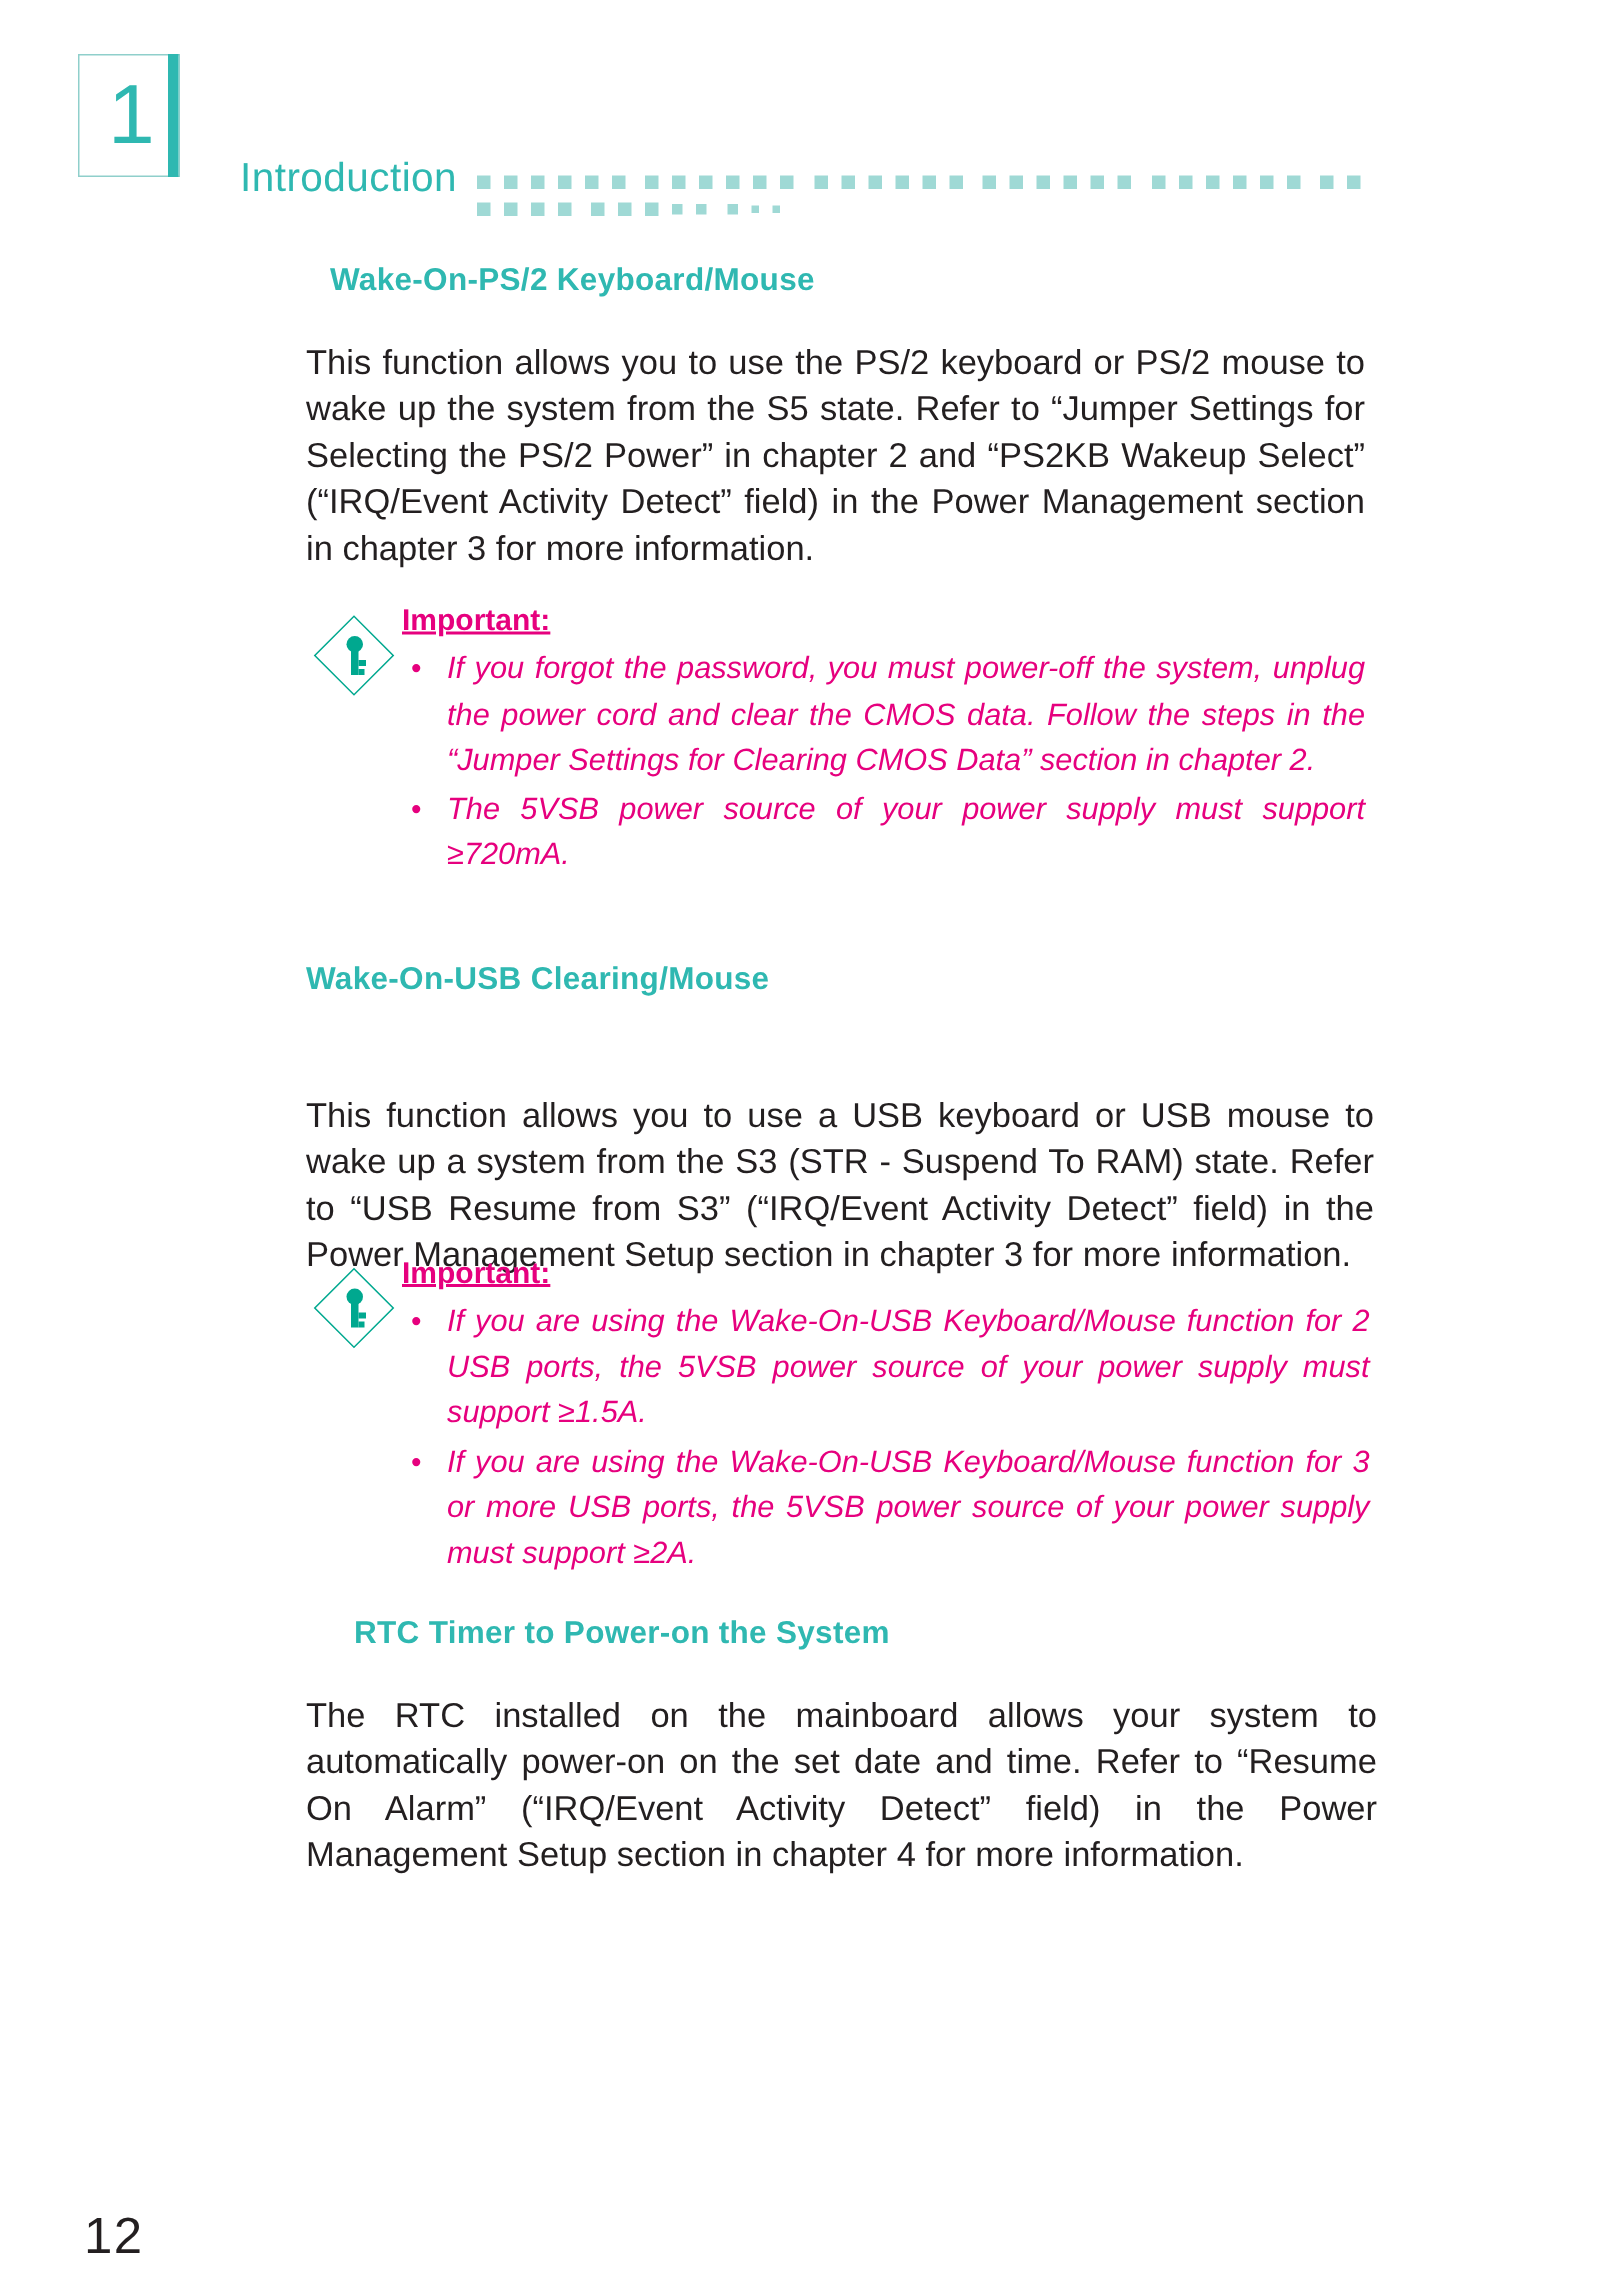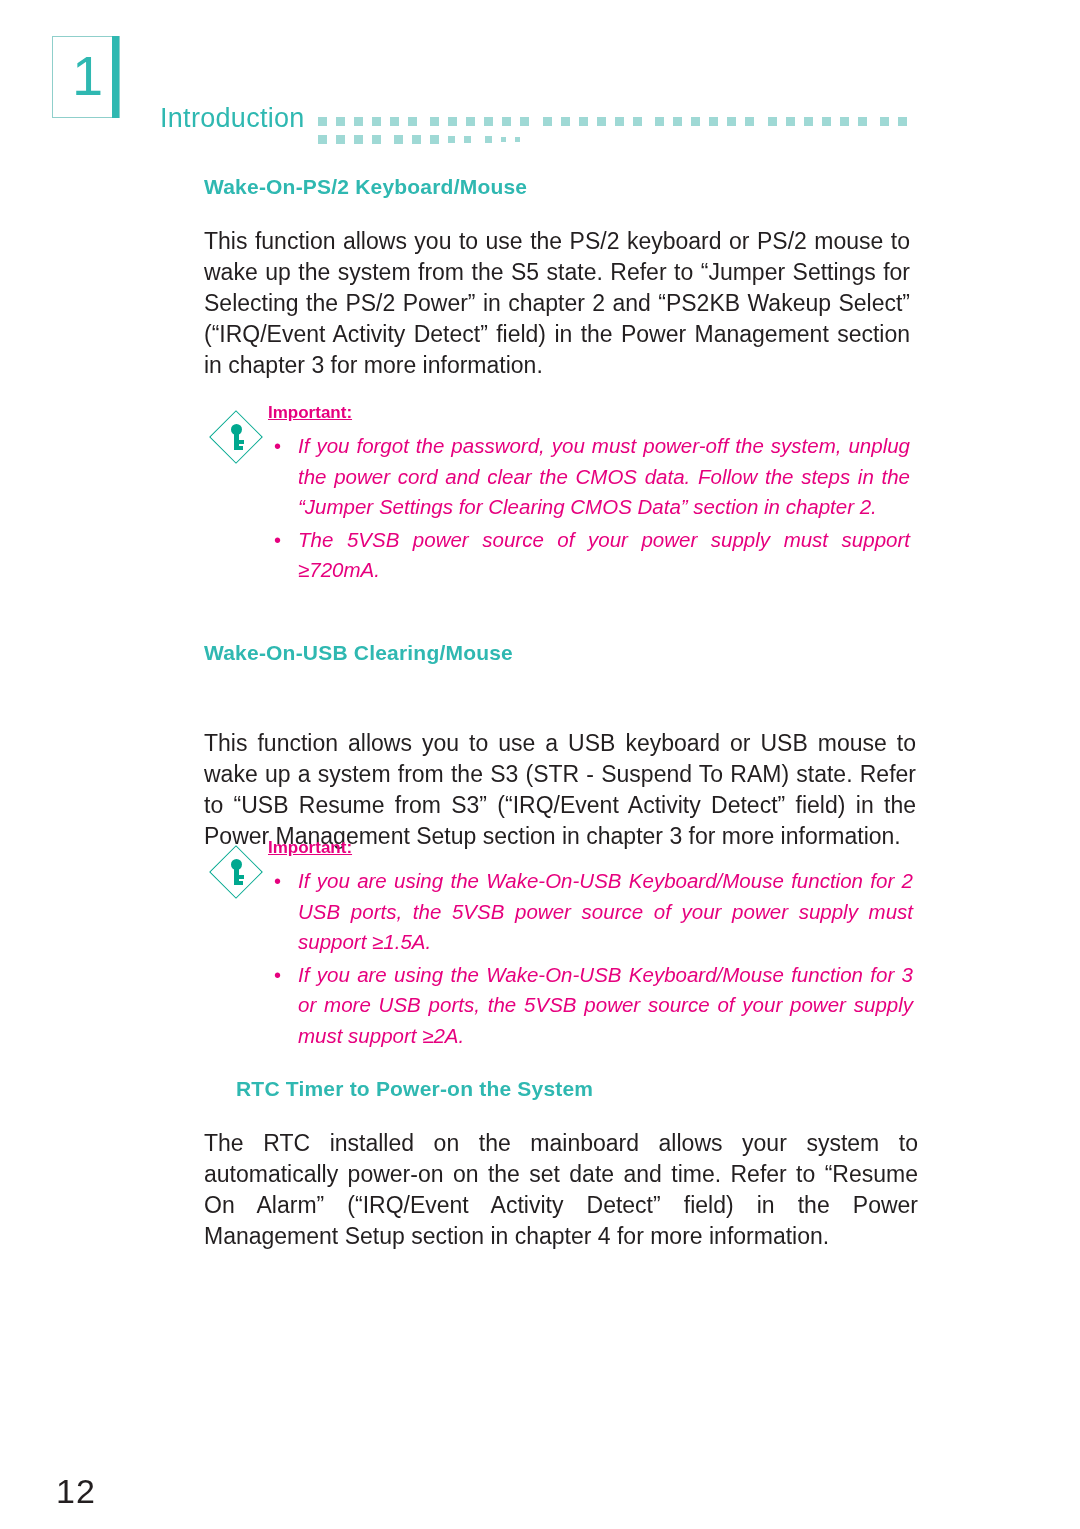--- a/index.html
+++ b/index.html
@@ -115,21 +115,21 @@
   }
   .important-block {
     position: absolute;
     left: 204px;
     width: 706px;
   }
   .important-label {
     position: absolute;
     left: 64px;
     top: 0px;
-    font-size: 17px;
+    font-size: 20px;
     font-weight: bold;
     color: #e6007e;
     text-decoration: underline;
   }
   .important-list {
     position: absolute;
     left: 64px;
     top: 28px;
     width: 642px;
     font-size: 20.5px;
@@ -229,21 +229,21 @@
     <span></span><span></span><span></span><span></span><span></span><span></span>
     <span></span><span></span><span></span><span></span><span></span><span></span>
     <span></span><span></span><span></span><span></span><span></span><span></span>
     <span></span><span></span><span></span><span class="small"></span><span class="small"></span>
     <span class="small"></span><span class="tiny"></span><span class="tiny"></span>
   </div>
 </div>
 
 <div class="content">
 
-  <div class="section-heading" style="left:204px; top:175px;">Wake-On-PS/2 Keyboard/Mouse</div>
+  <div class="section-heading" style="left:220px; top:175px;">Wake-On-PS/2 Keyboard/Mouse</div>
   <div class="body-text" style="top:226px;">This function allows you to use the PS/2 keyboard or PS/2 mouse to wake up the system from the S5 state. Refer to “Jumper Settings for Selecting the PS/2 Power” in chapter 2 and “PS2KB Wakeup Select” (“IRQ/Event Activity Detect” field) in the Power Management section in chapter 3 for more information.</div>
 
   <div class="important-block" style="top:403px;">
     <div class="key-icon">
       <div class="diamond"></div>
       <div class="keyhead"></div>
       <div class="keystem"></div>
       <div class="keytooth1"></div>
       <div class="keytooth2"></div>
     </div>

